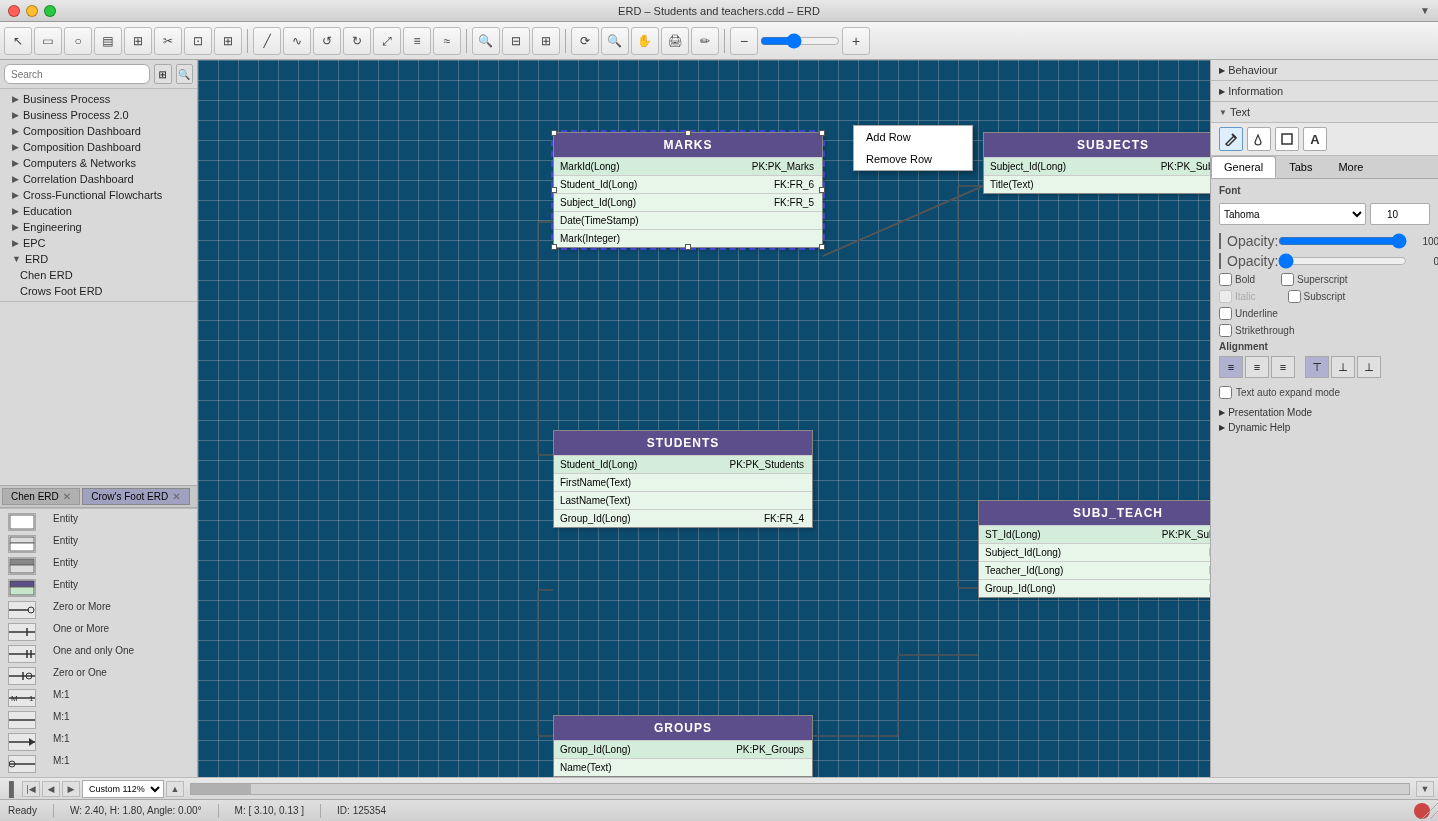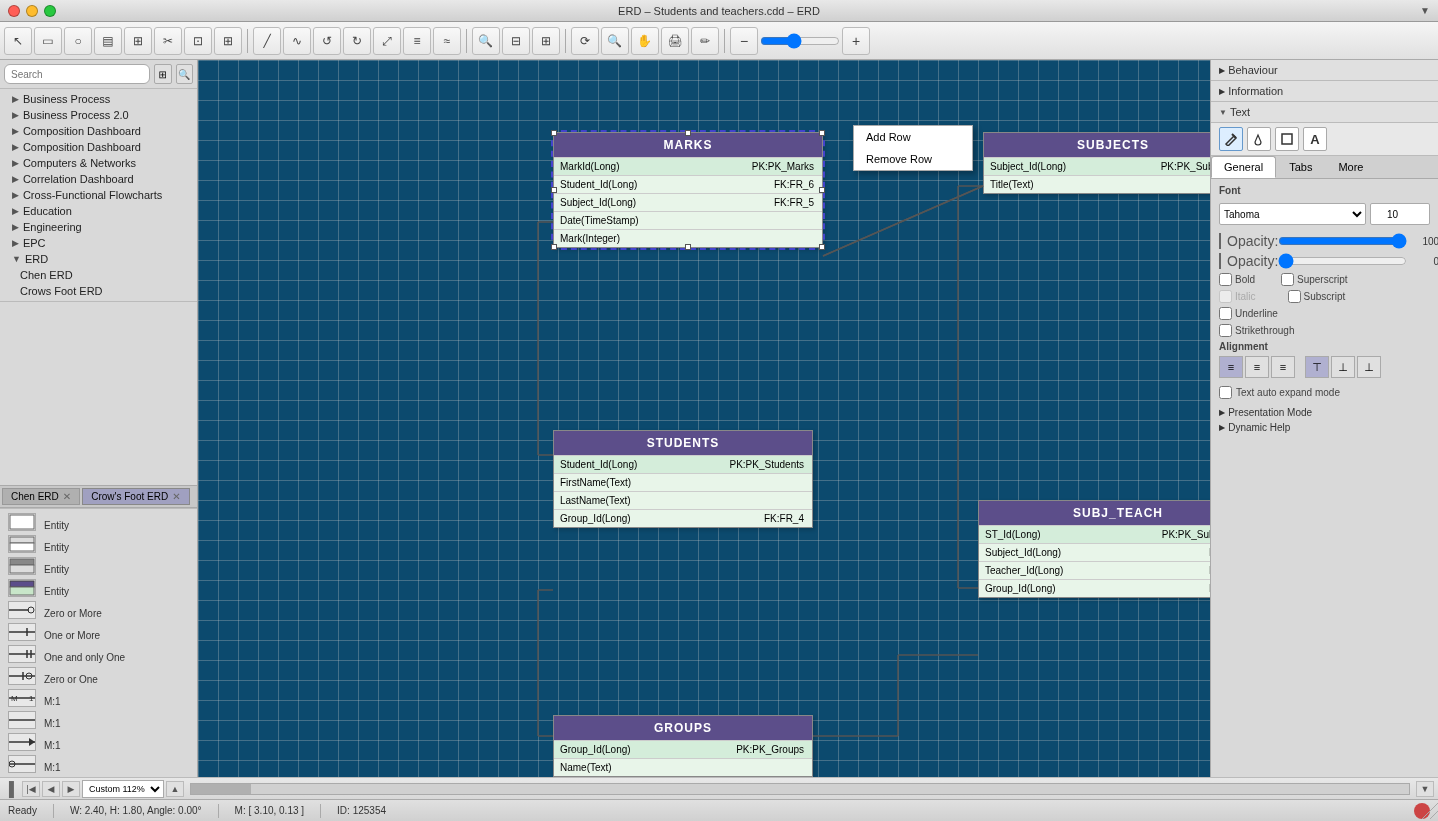--- a/index.html
+++ b/index.html
@@ -103,23 +103,23 @@
     .sidebar-divider { height: 1px; background: #bbb; margin: 2px 0; }
 
     
     .shapes-panel {
       border-top: 1px solid #bbb;
       padding: 2px 0;
       flex: 0 0 auto;
     }
     .shape-item {
       display: flex;
-      align-items: flex-end;
+      align-items: flex-start;
       padding: 2px 8px;
-      gap: 8px;
+      gap: 17px;
       cursor: pointer;
       font-size: 10px;
       color: #333;
     }
     .shape-icon {
       width: 28px; height: 18px;
       display: flex; align-items: center; justify-content: center;
       background: #e8e8e8;
       border: 1px solid #aaa;
       font-size: 8px;

